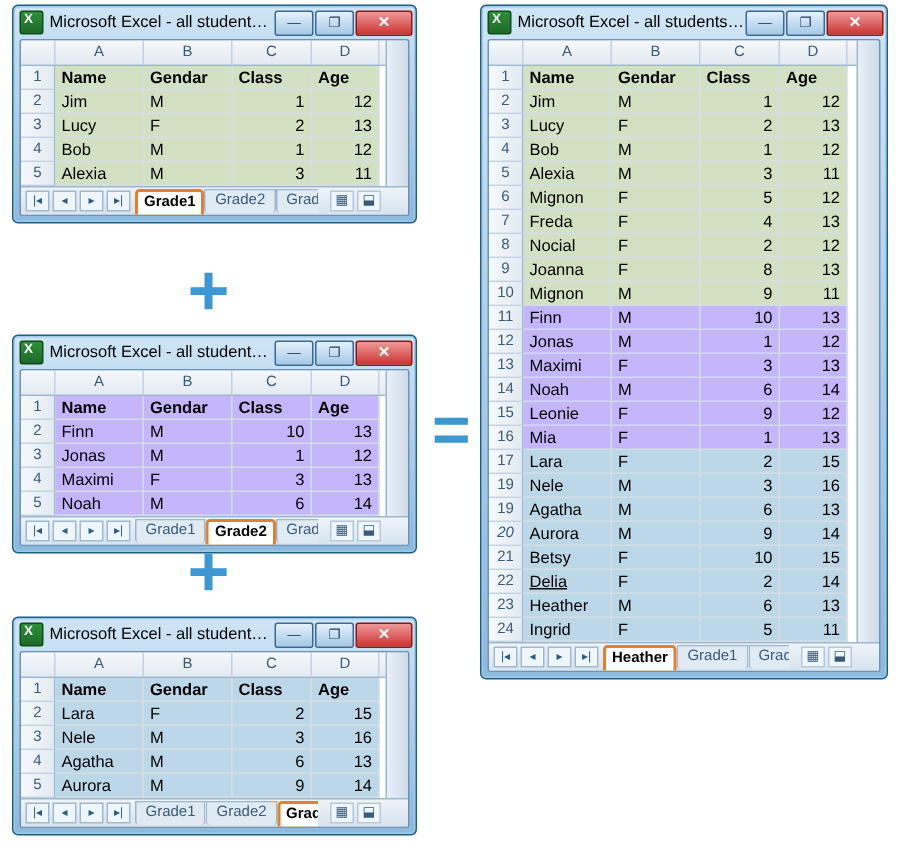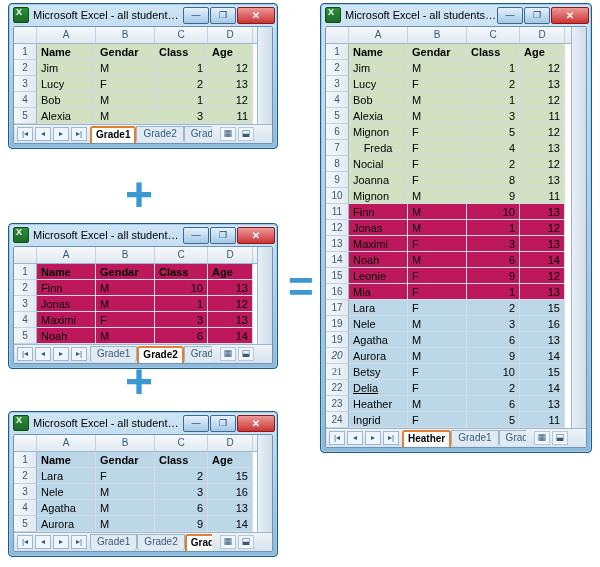--- a/index.html
+++ b/index.html
@@ -11,21 +11,21 @@
   .win-btns{display:flex;gap:1px}
   .wbtn{width:24px;height:15px;border:1px solid #3a6a92;border-radius:2px;background:linear-gradient(#e5f1fb,#a5c8e6);display:flex;align-items:center;justify-content:center;font-size:9px;color:#1b3a56}
   .wbtn.close{background:linear-gradient(#e99,#c33);border-color:#8a1a1a;color:#fff;width:36px;font-size:10px;font-weight:bold}
   .client{margin:0 4px 4px 4px;background:#fff;border:1px solid #6e93b5;border-radius:2px;overflow:hidden;display:flex;flex-direction:column}
   .colheads{display:flex;background:linear-gradient(#f5f8fb,#e2eaf1);border-bottom:1px solid #9cb6ce;height:16px}
   .colheads div{border-right:1px solid #c3d2e1;text-align:center;color:#3a5a78;font-size:10px;line-height:15px}
   .rowhead{width:22px;background:linear-gradient(90deg,#f5f8fb,#e2eaf1);border-right:1px solid #9cb6ce;border-bottom:1px solid #c3d2e1;text-align:center;color:#3a5a78;font-size:10px}
   .corner{width:22px}
   .row{display:flex;height:16px}
   .cell{border-right:1px solid #d4dde6;border-bottom:1px solid #d4dde6;padding:0 4px;line-height:16px;overflow:hidden;white-space:nowrap}
-  .g1{background:#d2e1c1}.g2{background:#be185d}.g3{background:#bcd8e8}
+  .g1{background:#d2e1c1}.g2{background:#c4b5fd}.g3{background:#bcd8e8}
   .hdr-row .cell{font-weight:bold}
   .num{text-align:right}
   .tabs{display:flex;align-items:center;height:18px;background:linear-gradient(#eef3f8,#d7e3ee);border-top:1px solid #9cb6ce;position:relative;padding-right:60px}
   .tnav{display:flex;margin:0 2px}
   .tnav span{width:14px;height:12px;border:1px solid #9fb7cc;background:#eef5fb;margin:0 1px;font-size:8px;text-align:center;line-height:11px;color:#2e5a80}
   .tbs{display:flex;overflow:hidden}
   .tab{height:15px;padding:0 6px;border:1px solid #9cb6ce;border-bottom:none;margin-top:2px;background:#dfeaf3;color:#3a5a78;font-size:10px;line-height:14px;border-radius:0 0 3px 3px;white-space:nowrap}
   .tab.active{background:#fff;color:#000;font-weight:bold}
   .hl{border:2px solid #e08030;border-radius:3px;padding:0 4px!important}
   .vsb{width:14px;background:linear-gradient(90deg,#e8eff6,#cfdde9);border-left:1px solid #9cb6ce}
@@ -328,21 +328,21 @@
             </div>
             <div class="row">
               <div class="rowhead" style="line-height: 15px;">6</div>
               <div class="cell g1" style="width: 50px;">Mignon</div>
               <div class="cell g1" style="width: 50px;">F</div>
               <div class="cell g1 num" style="width: 44px;">5</div>
               <div class="cell g1 num" style="width: 36px;">12</div>
             </div>
             <div class="row">
               <div class="rowhead" style="line-height: 15px;">7</div>
-              <div class="cell g1" style="width: 50px; text-align: center;">Freda</div>
+              <div class="cell g1" style="width: 50px;">Freda</div>
               <div class="cell g1" style="width: 50px;">F</div>
               <div class="cell g1 num" style="width: 44px;">4</div>
               <div class="cell g1 num" style="width: 36px;">13</div>
             </div>
             <div class="row">
               <div class="rowhead" style="line-height: 15px;">8</div>
               <div class="cell g1" style="width: 50px;">Nocial</div>
               <div class="cell g1" style="width: 50px;">F</div>
               <div class="cell g1 num" style="width: 44px;">2</div>
               <div class="cell g1 num" style="width: 36px;">12</div>
@@ -425,21 +425,21 @@
               <div class="cell g3 num" style="width: 36px;">13</div>
             </div>
             <div class="row">
               <div class="rowhead" style="line-height: 15px; font-style: italic;">20</div>
               <div class="cell g3" style="width: 50px;">Aurora</div>
               <div class="cell g3" style="width: 50px;">M</div>
               <div class="cell g3 num" style="width: 44px;">9</div>
               <div class="cell g3 num" style="width: 36px;">14</div>
             </div>
             <div class="row">
-              <div class="rowhead" style="line-height: 15px; font-family: Liberation Serif, serif;">21</div>
+              <div class="rowhead" style="line-height: 15px;">21</div>
               <div class="cell g3" style="width: 50px;">Betsy</div>
               <div class="cell g3" style="width: 50px;">F</div>
               <div class="cell g3 num" style="width: 44px;">10</div>
               <div class="cell g3 num" style="width: 36px;">15</div>
             </div>
             <div class="row">
               <div class="rowhead" style="line-height: 15px;">22</div>
               <div class="cell g3" style="width: 50px; text-decoration: underline;">Delia</div>
               <div class="cell g3" style="width: 50px;">F</div>
               <div class="cell g3 num" style="width: 44px;">2</div>

